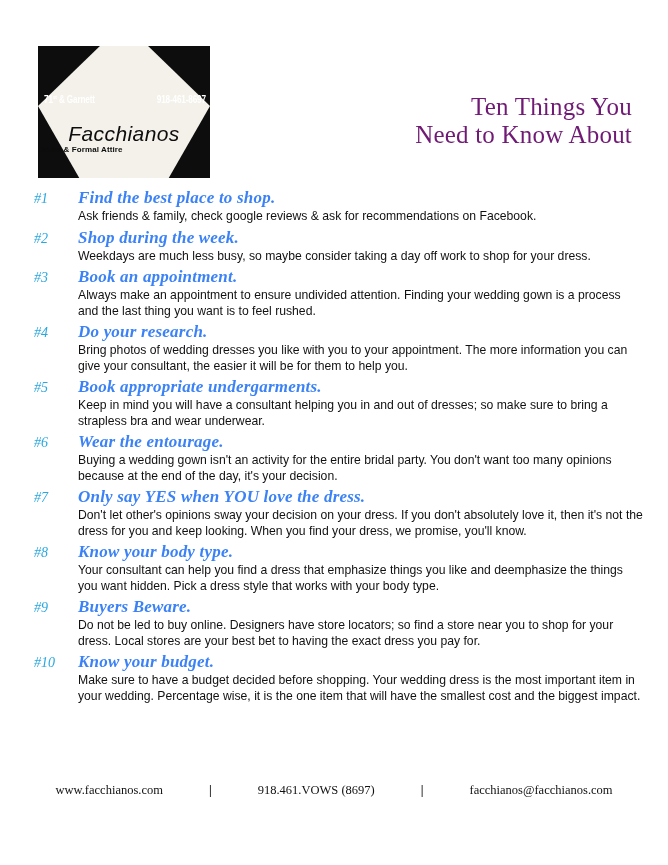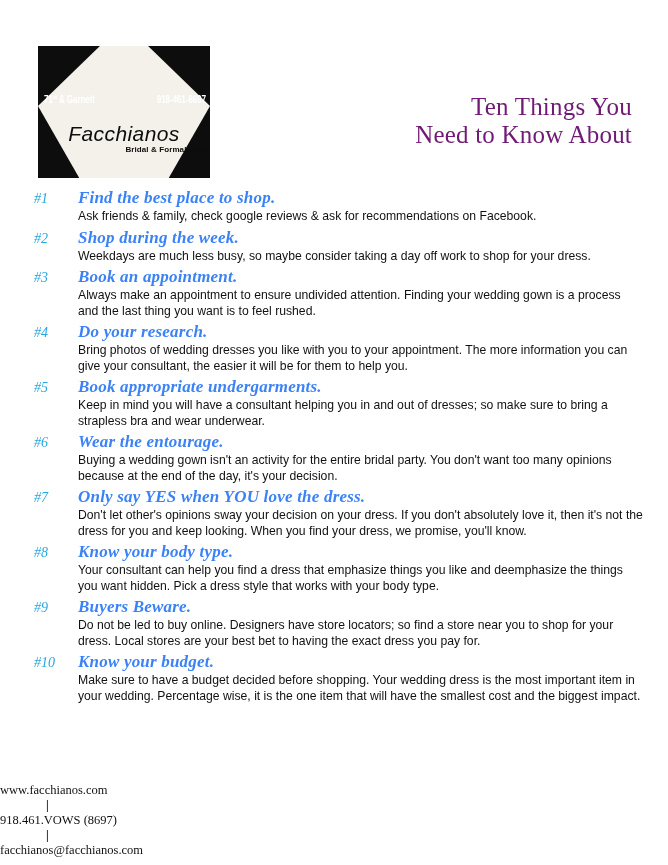--- a/index.html
+++ b/index.html
@@ -70,21 +70,21 @@
     font-style: italic;
     font-size: 21px;
     color: #0d0d0d;
     letter-spacing: 0.4px;
   }
   #logo-tagline {
     position: absolute;
     left: 0;
     right: 0;
     top: 99px;
-    text-align: right;
+    text-align: left;
     font-family: "Liberation Sans", sans-serif;
     font-size: 8px;
     font-weight: bold;
     color: #0d0d0d;
     letter-spacing: 0.1px;
   }
 
   
   #title-block {
     position: absolute;
@@ -143,21 +143,20 @@
     position: absolute;
     left: 0;
     right: 0;
     top: 783px;
     display: flex;
     justify-content: center;
     align-items: baseline;
     font-family: "Liberation Serif", serif;
     font-size: 12.5px;
     color: #111111;
-    flex-direction: column;
   }
   #footer .f-item { white-space: nowrap; }
   #footer .f-sep {
     padding: 0 46px;
     font-weight: bold;
     color: #111111;
   }
 </style>
 </head>
 <body>

